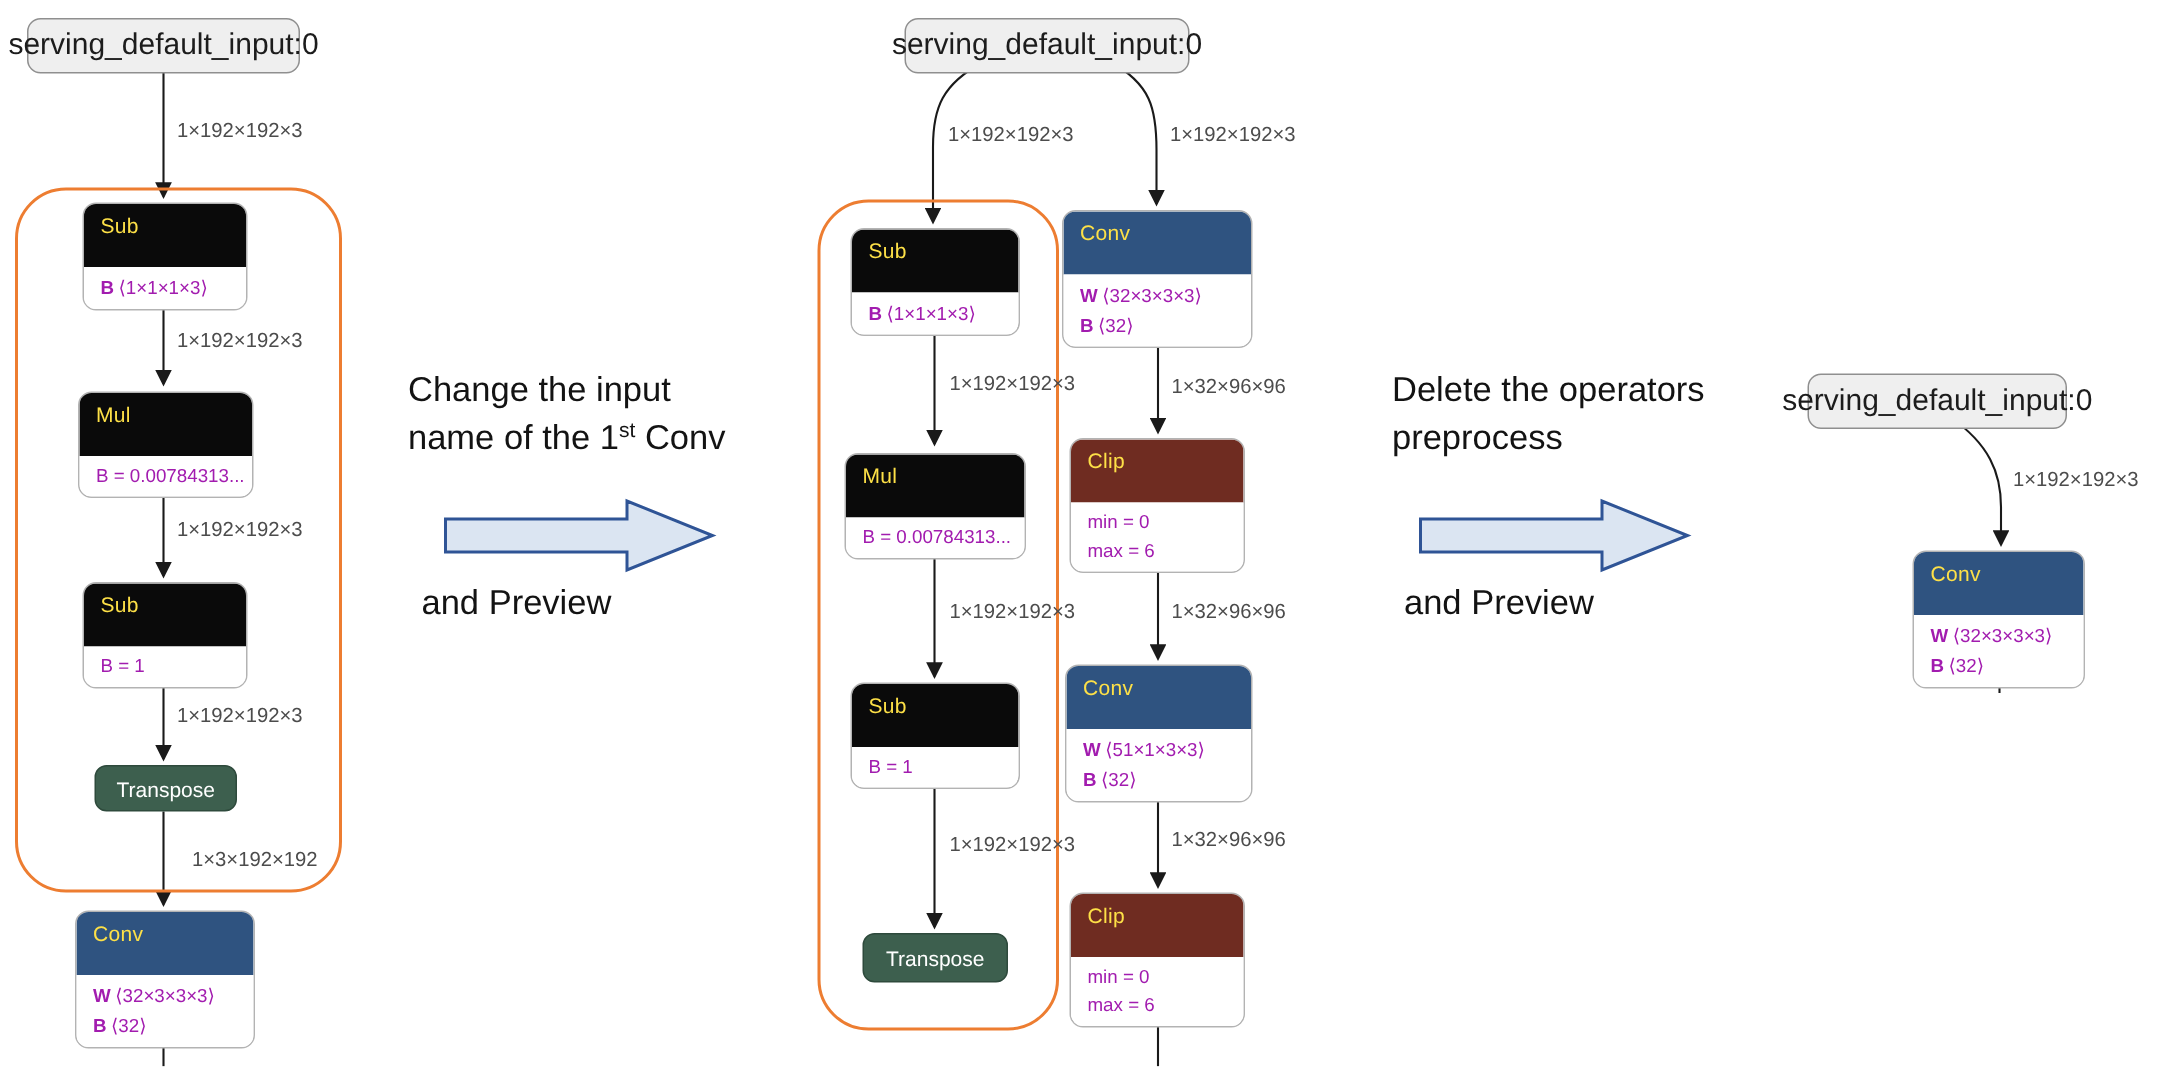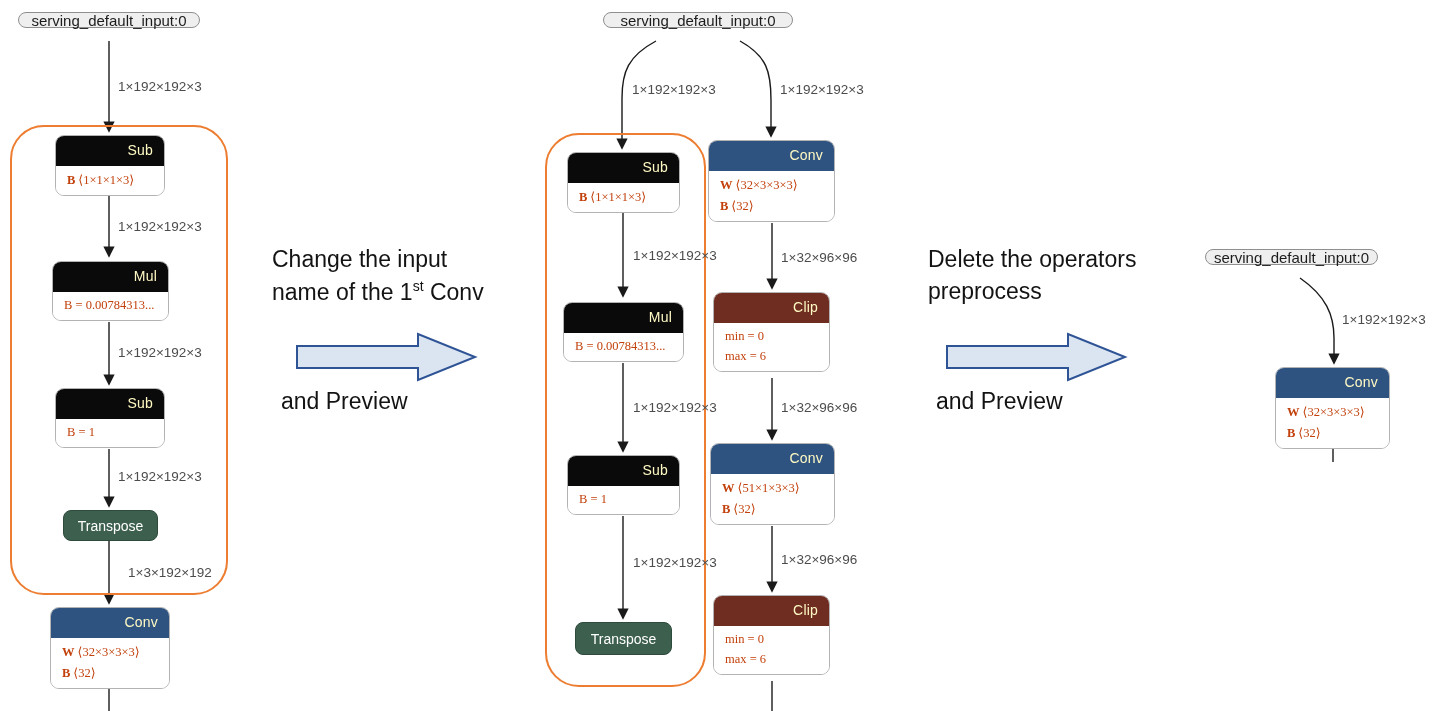--- a/index.html
+++ b/index.html
@@ -3,34 +3,34 @@
 <meta charset="utf-8">
 <style>
   html,body { margin:0; padding:0; background:#ffffff; }
   .canvas {
     position:relative; width:1438px; height:711px; background:#ffffff;
     font-family:"Liberation Sans","DejaVu Sans",sans-serif; overflow:hidden;
   }
   svg.layer { position:absolute; left:0; top:0; }
   .obox { position:absolute; border:2.5px solid #ed7d31; border-radius:34px; box-sizing:border-box; }
   .iopill {
-    position:absolute; height:16px; background:#efefef; border:1px solid #8f8f8f;
+    position:absolute; height:37px; background:#efefef; border:1px solid #8f8f8f;
     border-radius:9px; display:flex; align-items:center; justify-content:center;
-    font-size:15px; color:#1c1c1c; box-sizing:border-box; white-space:nowrap;
+    font-size:20px; color:#1c1c1c; box-sizing:border-box; white-space:nowrap;
   }
   .node {
     position:absolute; border:1px solid #b3b3b3; border-radius:9px; background:#fff;
     box-sizing:border-box; overflow:hidden;
   }
-  .nh { color:#fef9c3; font-size:14px; padding:6px 11px 8px; letter-spacing:.2px;text-align:right; }
+  .nh { color:#fde047; font-size:14px; padding:6px 11px 20px; letter-spacing:.2px; }
   .nh.black { background:#0a0a0a; }
   .nh.conv  { background:#2f5380; }
   .nh.clip  { background:#6f2c21; }
   .nb { background:#ffffff; padding:3px 0 5px; }
-  .bl { font-size:12.5px; color:#c2410c; padding:3px 11px 2px; white-space:nowrap;font-family:Liberation Serif, serif; }
+  .bl { font-size:12.5px; color:#a21caf; padding:3px 11px 2px; white-space:nowrap; }
   .bl b { font-weight:700; margin-right:3px; }
   .tpill {
     position:absolute; background:#3d5f4e; color:#fff; border-radius:8px;
     display:flex; align-items:center; justify-content:center; font-size:14px;
     border:1px solid #2e4a3c; box-sizing:border-box;
   }
   .elabel { position:absolute; font-size:13.5px; color:#4c4c4c; white-space:nowrap; }
   .ann {
     position:absolute; font-family:Liberation Sans, sans-serif;
     font-size:23px; color:#131313; white-space:nowrap;

